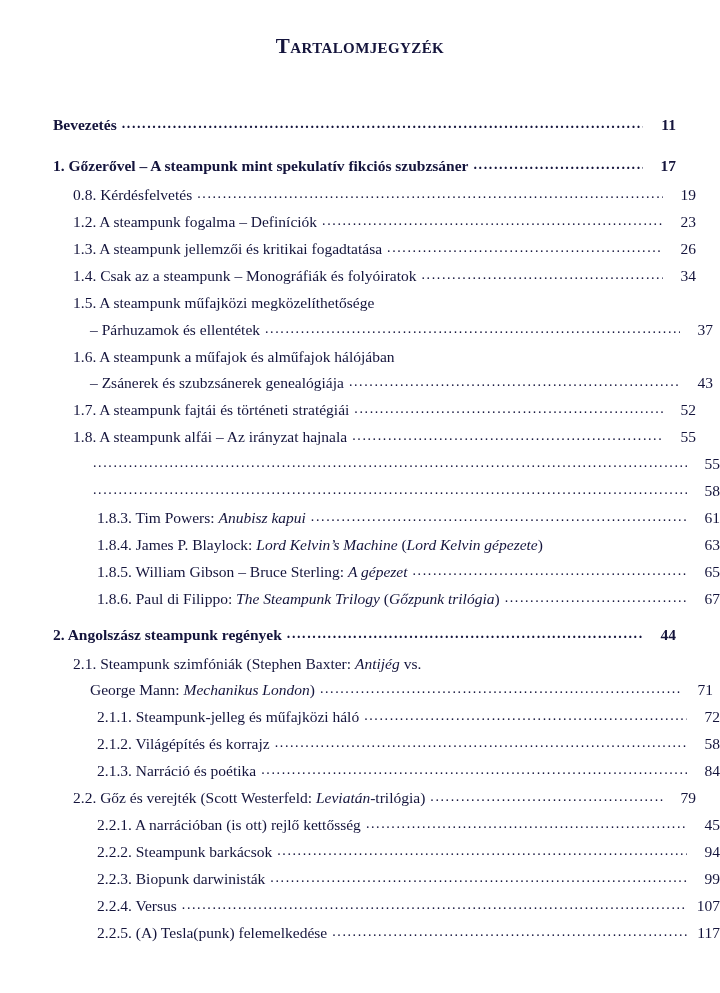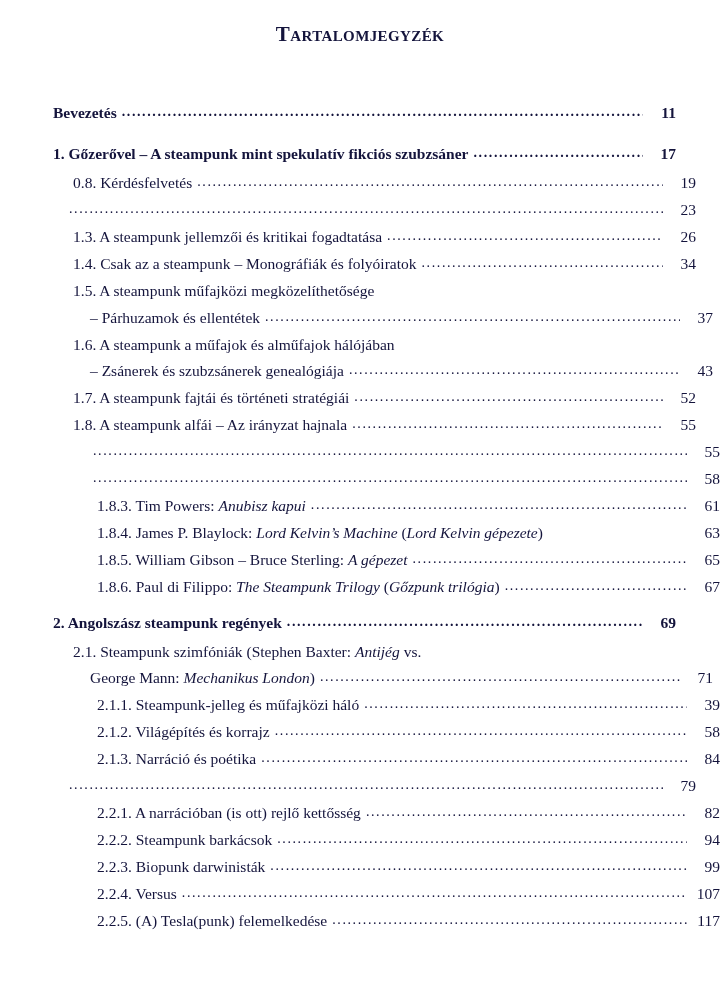--- a/index.html
+++ b/index.html
@@ -12,21 +12,21 @@
     height: 993px;
     font-family: "Liberation Serif", serif;
     color: #1a1a3a;
     position: relative;
     overflow: hidden;
   }
   .page {
     width: 720px;
     height: 993px;
     box-sizing: border-box;
-    padding: 22px 44px 0 44px;
+    padding: 34px 44px 0 44px;
     position: relative;
   }
   .doc-title {
     text-align: center;
     font-variant: small-caps;
     font-weight: bold;
     font-size: 21px;
     letter-spacing: 0.4px;
     color: #14143c;
     margin: 0 0 58px 0;
@@ -88,20 +88,21 @@
         <span class="label">1. Gőzerővel – A steampunk mint spekulatív fikciós szubzsáner</span>
         <span class="dots">........................................................................................................................</span>
         <span class="pg">17</span>
       </div>
       <div class="entry lvl-2">
         <span class="label">0.8. Kérdésfelvetés</span>
         <span class="dots">........................................................................................................................</span>
         <span class="pg">19</span>
       </div>
       <div class="entry lvl-2">
+        <span class="label">1.2. A steampunk fogalma – Definíciók</span>
         <span class="dots">........................................................................................................................</span>
         <span class="pg">23</span>
       </div>
       <div class="entry lvl-2">
         <span class="label">1.3. A steampunk jellemzői és kritikai fogadtatása</span>
         <span class="dots">........................................................................................................................</span>
         <span class="pg">26</span>
       </div>
       <div class="entry lvl-2">
         <span class="label">1.4. Csak az a steampunk – Monográfiák és folyóiratok</span>
@@ -158,53 +159,54 @@
         <span class="pg">65</span>
       </div>
       <div class="entry lvl-3">
         <span class="label">1.8.6. Paul di Filippo: <i>The Steampunk Trilogy</i><span> (</span><i>Gőzpunk trilógia</i><span>)</span></span>
         <span class="dots">........................................................................................................................</span>
         <span class="pg">67</span>
       </div>
       <div class="entry lvl-1">
         <span class="label">2. Angolszász steampunk regények</span>
         <span class="dots">........................................................................................................................</span>
-        <span class="pg">69</span>
+        <span class="pg">44</span>
       </div>
       <div class="entry lvl-2 nodots">
         <span class="label">2.1. Steampunk szimfóniák (Stephen Baxter: <i>Antijég</i><span> vs.</span></span>
       </div>
       <div class="entry cont">
         <span class="label">George Mann: <i>Mechanikus London</i><span>)</span></span>
         <span class="dots">........................................................................................................................</span>
         <span class="pg">71</span>
       </div>
       <div class="entry lvl-3">
         <span class="label">2.1.1. Steampunk-jelleg és műfajközi háló</span>
         <span class="dots">........................................................................................................................</span>
-        <span class="pg">39</span>
+        <span class="pg">72</span>
       </div>
       <div class="entry lvl-3">
         <span class="label">2.1.2. Világépítés és korrajz</span>
         <span class="dots">........................................................................................................................</span>
         <span class="pg">58</span>
       </div>
       <div class="entry lvl-3">
         <span class="label">2.1.3. Narráció és poétika</span>
         <span class="dots">........................................................................................................................</span>
         <span class="pg">84</span>
       </div>
       <div class="entry lvl-2">
+        <span class="label">2.2. Gőz és verejték (Scott Westerfeld: <i>Leviatán</i><span>-trilógia)</span></span>
         <span class="dots">........................................................................................................................</span>
         <span class="pg">79</span>
       </div>
       <div class="entry lvl-3">
         <span class="label">2.2.1. A narrációban (is ott) rejlő kettősség</span>
         <span class="dots">........................................................................................................................</span>
-        <span class="pg">82</span>
+        <span class="pg">45</span>
       </div>
       <div class="entry lvl-3">
         <span class="label">2.2.2. Steampunk barkácsok</span>
         <span class="dots">........................................................................................................................</span>
         <span class="pg">94</span>
       </div>
       <div class="entry lvl-3">
         <span class="label">2.2.3. Biopunk darwinisták</span>
         <span class="dots">........................................................................................................................</span>
         <span class="pg">99</span>

